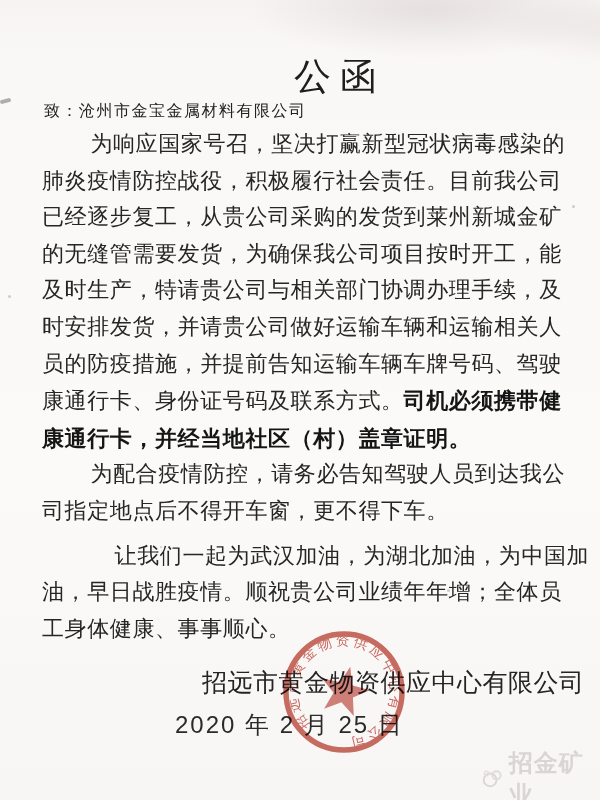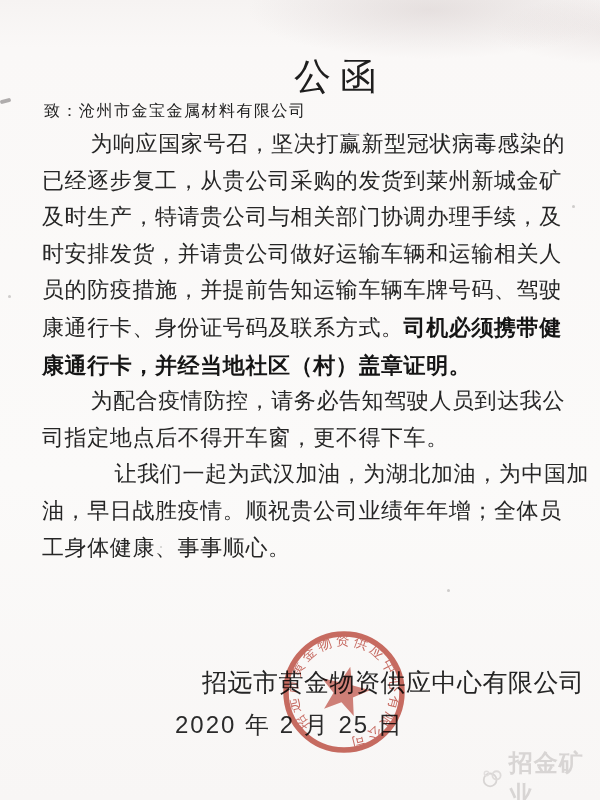--- a/index.html
+++ b/index.html
@@ -25,21 +25,21 @@
     position:absolute;top:101px;left:44px;
     font-size:16px;letter-spacing:1.5px;color:#222;
   }
   .body-block{
     position:absolute;top:126px;left:42px;right:38px;
     font-size:22px;line-height:36.6px;letter-spacing:0.6px;
     color:#262626;
   }
   .line{white-space:nowrap;}
   .indent-2{padding-left:2.2em;}
-  .indent-3{padding-left:3.3em;}
+  .indent-3{padding-left:3.3em;margin-top:8px;}
   .bold{font-weight:bold;color:#151515;}
   .signature{
     position:absolute;top:666px;left:202px;width:322px;
     text-align:center;font-size:25px;letter-spacing:0.5px;color:#242424;
     white-space:nowrap;
   }
   .date-line{
     position:absolute;top:709px;left:175px;width:320px;
     text-align:left;font-size:24px;letter-spacing:2px;color:#2a2a2a;
     font-family:"Liberation Sans","DejaVu Sans",sans-serif;
@@ -79,21 +79,23 @@
   <div class="speck s2"></div>
   <div class="speck s3"></div>
   <div class="speck s4"></div>
 
   <div class="title">公函</div>
 
   <div class="recipient">致：沧州市金宝金属材料有限公司</div>
 
   <div class="body-block">
     <div class="line indent-2">为响应国家号召，坚决打赢新型冠状病毒感染的</div>
+    <div class="line">肺炎疫情防控战役，积极履行社会责任。目前我公司</div>
     <div class="line">已经逐步复工，从贵公司采购的发货到莱州新城金矿</div>
+    <div class="line">的无缝管需要发货，为确保我公司项目按时开工，能</div>
     <div class="line">及时生产，特请贵公司与相关部门协调办理手续，及</div>
     <div class="line">时安排发货，并请贵公司做好运输车辆和运输相关人</div>
     <div class="line">员的防疫措施，并提前告知运输车辆车牌号码、驾驶</div>
     <div class="line"><span>康通行卡、身份证号码及联系方式。</span><span class="bold">司机必须携带健</span></div>
     <div class="line bold">康通行卡，并经当地社区（村）盖章证明。</div>
     <div class="line indent-2">为配合疫情防控，请务必告知驾驶人员到达我公</div>
     <div class="line">司指定地点后不得开车窗，更不得下车。</div>
     <div class="line indent-3">让我们一起为武汉加油，为湖北加油，为中国加</div>
     <div class="line">油，早日战胜疫情。顺祝贵公司业绩年年增；全体员</div>
     <div class="line">工身体健康、事事顺心。</div>

